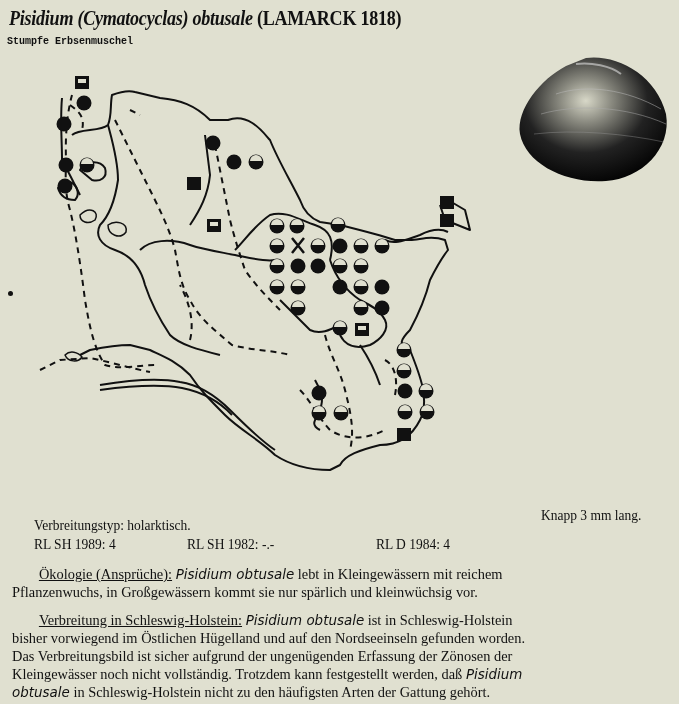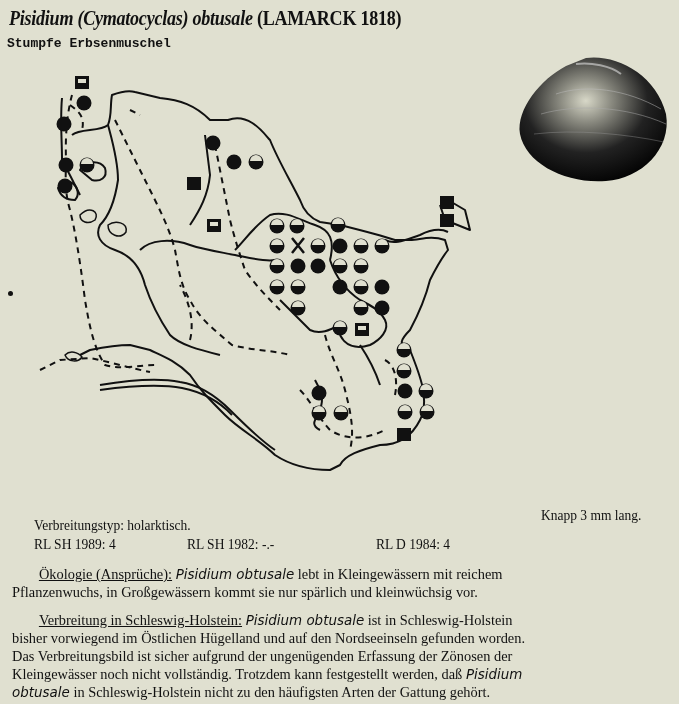--- a/index.html
+++ b/index.html
@@ -14,21 +14,21 @@
       position: absolute; left: 9px; top: 5px;
       font-family: "Liberation Serif", serif;
       font-size: 22px; font-weight: bold; letter-spacing: -0.3px;
       transform: scaleX(0.82); transform-origin: left top;
       white-space: nowrap;
     }
     .title .it { font-style: italic; }
     .subtitle {
       position: absolute; left: 7px; top: 36px;
       font-family: "Liberation Mono", monospace;
-      font-size: 13px; font-weight: bold; white-space: nowrap;
+      font-size: 10px; font-weight: bold; white-space: nowrap;
     }
     .shell { position: absolute; left: 516px; top: 54px; width: 156px; height: 132px; }
     .map { position: absolute; left: 0; top: 60px; width: 500px; height: 430px; }
     .dot-stray { position: absolute; left: 8px; top: 291px; width: 5px; height: 5px; background: #111; border-radius: 50%; }
     .txt {
       position: absolute; font-family: "Liberation Serif", serif;
       font-size: 15px; white-space: nowrap;
       transform: scaleX(0.9); transform-origin: left top;
     }
     .size-note { left: 541px; top: 507px; }

